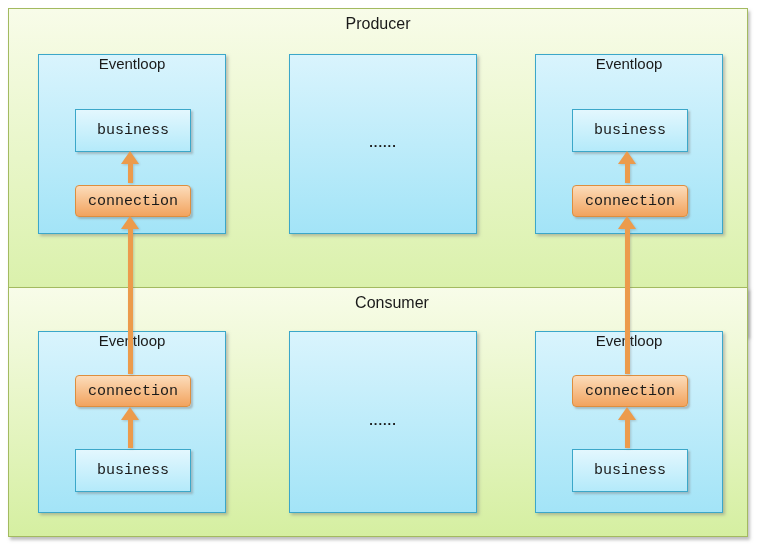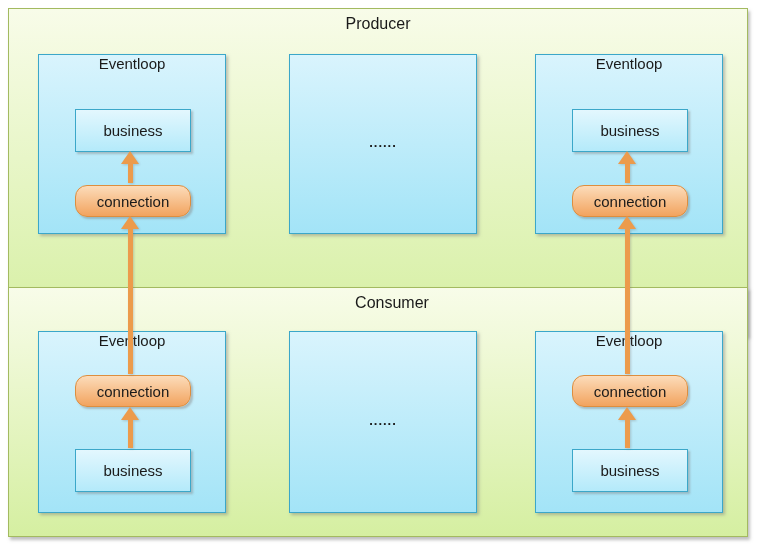--- a/index.html
+++ b/index.html
@@ -63,31 +63,32 @@
     font-size:15px;
   }
   .node {
     position:absolute;
     left:36px;
     width:116px;
     display:flex;
     align-items:center;
     justify-content:center;
     font-size:15px;
+    font-family:Liberation Mono, monospace;
   }
   .business-node {
     height:43px;
     border:1px solid var(--eventloop-border);
     background:linear-gradient(to bottom, var(--business-bg-top) 0%, var(--business-bg-bottom) 100%);
     box-shadow:2px 2px 2px rgba(130,130,130,0.45);
   }
   .connection-node {
     height:32px;
     border:1px solid var(--connection-border);
-    border-radius:12px;
+    border-radius:4px;
     background:linear-gradient(to bottom, var(--connection-bg-top) 0%, var(--connection-bg-bottom) 100%);
     box-shadow:2px 2px 2px rgba(130,130,130,0.45);
   }
   #producer .business-node   { top:54px; }
   #producer .connection-node { top:130px; }
   #consumer .connection-node { top:43px; }
   #consumer .business-node   { top:117px; }
   .dots {
     position:absolute;
     top:50%;

